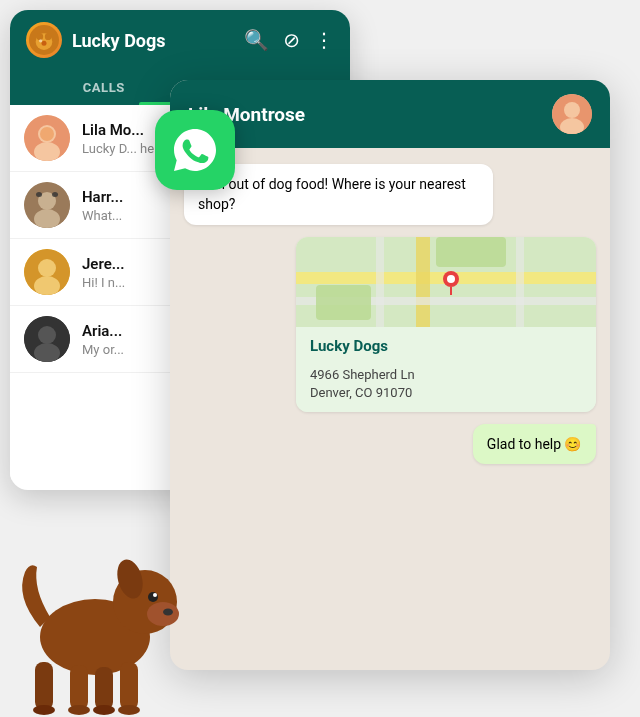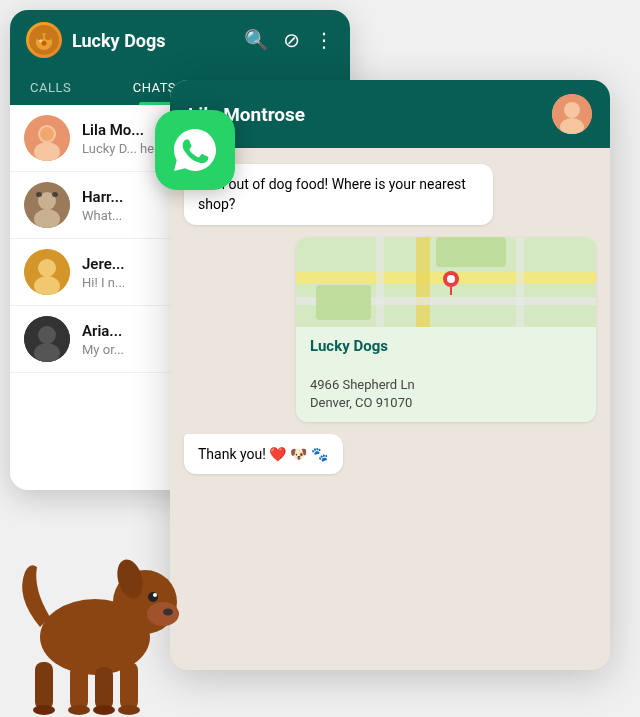--- a/index.html
+++ b/index.html
@@ -82,25 +82,25 @@
     }
 
     
     .tabs {
       display: flex;
       margin-top: 4px;
     }
 
     .tab {
       flex: 1;
-      text-align: left;
+      text-align: right;
       padding: 10px 4px;
       color: rgba(255,255,255,0.7);
       font-size: 13px;
-      font-weight: 400;
+      font-weight: 700;
       letter-spacing: 0.5px;
       cursor: pointer;
       position: relative;
     }
 
     .tab.active {
       color: #fff;
     }
 
     .tab.active::after {
@@ -299,21 +299,21 @@
 
     .location-name {
       font-size: 15px;
       font-weight: 700;
       color: #075e54;
     }
 
     .location-address {
       font-size: 13px;
       color: #444;
-      margin-top: 21px;
+      margin-top: 11px;
       line-height: 1.4;
     }
 
     
     .dog-silhouette {
       position: absolute;
       bottom: 0;
       left: 5px;
       width: 180px;
       height: 200px;
@@ -462,24 +462,24 @@
       </div>
       <div class="location-info">
         <div class="location-name">Lucky Dogs</div>
         <div class="location-address">
           <span>4966  Shepherd Ln</span><br>
           <span>Denver, CO 91070</span>
         </div>
       </div>
     </div>
 
-    <div class="msg-bubble msg-received">
-      <span>Thank you! ❤️ 🐶 🐾</span>
-    </div>
-
+
+    <div class="msg-bubble msg-sent">
+      <span>Glad to help 😊</span>
+    </div>
   </div>
 </div>
 
 <div class="dog-silhouette">
   <svg viewBox="0 0 180 200" xmlns="http://www.w3.org/2000/svg" width="180" height="200">
 
     <ellipse cx="90" cy="120" rx="55" ry="38" fill="#8b4513"></ellipse>
 
     <circle cx="140" cy="85" r="32" fill="#8b4513"></circle>
 

